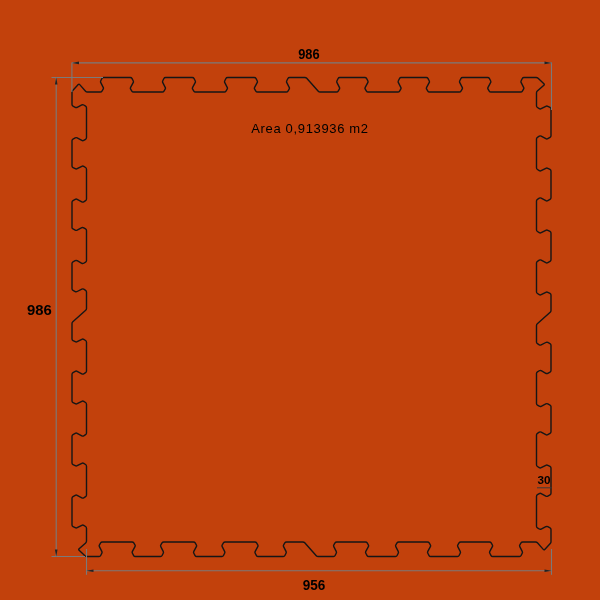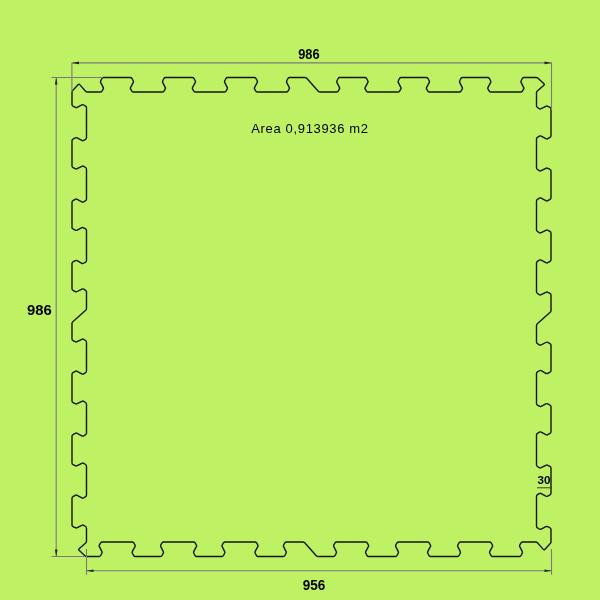--- a/index.html
+++ b/index.html
@@ -1,16 +1,16 @@
 <!DOCTYPE html>
 <html><head>
 <meta charset="utf-8">
 <style>
   html,body { margin:0; padding:0; background:#ffffff; }
-  #page { position:relative; width:600px; height:600px; background:#bef264;
+  #page { position:relative; width:600px; height:600px; background:#c2410c;
           font-family:"Liberation Sans", sans-serif; }
   svg { position:absolute; left:0; top:0; }
   text { fill:#000000; }
 </style>
 </head>
 <body>
 <div id="page">
 <svg width="600" height="600" viewBox="0 0 600 600">
 
   <path d="M 72.00 98.45 L 72.00 92.30 Q 72.00 91.20 72.76 90.40 L 78.24 84.60 Q 79.00 83.80 79.73 84.62 L 85.57 91.18 Q 86.30 92.00 87.40 92.00 L 100.30 92.00 Q 101.40 92.00 101.98 91.07 L 103.12 89.23 Q 103.70 88.30 103.20 87.32 L 100.80 82.68 Q 100.30 81.70 100.79 80.72 L 101.91 78.48 Q 102.40 77.50 103.50 77.50 L 130.30 77.50 Q 131.40 77.50 131.93 78.46 L 133.17 80.74 Q 133.70 81.70 133.17 82.67 L 130.63 87.33 Q 130.10 88.30 130.68 89.23 L 131.82 91.07 Q 132.40 92.00 133.50 92.00 L 162.30 92.00 Q 163.40 92.00 163.98 91.07 L 165.12 89.23 Q 165.70 88.30 165.20 87.32 L 162.80 82.68 Q 162.30 81.70 162.79 80.72 L 163.91 78.48 Q 164.40 77.50 165.50 77.50 L 192.30 77.50 Q 193.40 77.50 193.93 78.46 L 195.17 80.74 Q 195.70 81.70 195.17 82.67 L 192.63 87.33 Q 192.10 88.30 192.68 89.23 L 193.82 91.07 Q 194.40 92.00 195.50 92.00 L 224.30 92.00 Q 225.40 92.00 225.98 91.07 L 227.12 89.23 Q 227.70 88.30 227.20 87.32 L 224.80 82.68 Q 224.30 81.70 224.79 80.72 L 225.91 78.48 Q 226.40 77.50 227.50 77.50 L 254.30 77.50 Q 255.40 77.50 255.93 78.46 L 257.17 80.74 Q 257.70 81.70 257.17 82.67 L 254.63 87.33 Q 254.10 88.30 254.68 89.23 L 255.82 91.07 Q 256.40 92.00 257.50 92.00 L 286.30 92.00 Q 287.40 92.00 287.98 91.07 L 289.12 89.23 Q 289.70 88.30 289.20 87.32 L 286.80 82.68 Q 286.30 81.70 286.79 80.72 L 287.91 78.48 Q 288.40 77.50 289.50 77.50 L 304.90 77.50 Q 306.00 77.50 306.73 78.32 L 318.27 91.18 Q 319.00 92.00 320.10 92.00 L 336.50 92.00 Q 337.60 92.00 338.18 91.07 L 339.32 89.23 Q 339.90 88.30 339.40 87.32 L 337.00 82.68 Q 336.50 81.70 336.99 80.72 L 338.11 78.48 Q 338.60 77.50 339.70 77.50 L 364.90 77.50 Q 366.00 77.50 366.53 78.46 L 367.77 80.74 Q 368.30 81.70 367.77 82.67 L 365.23 87.33 Q 364.70 88.30 365.28 89.23 L 366.42 91.07 Q 367.00 92.00 368.10 92.00 L 397.90 92.00 Q 399.00 92.00 399.58 91.07 L 400.72 89.23 Q 401.30 88.30 400.80 87.32 L 398.40 82.68 Q 397.90 81.70 398.39 80.72 L 399.51 78.48 Q 400.00 77.50 401.10 77.50 L 426.30 77.50 Q 427.40 77.50 427.93 78.46 L 429.17 80.74 Q 429.70 81.70 429.17 82.67 L 426.63 87.33 Q 426.10 88.30 426.68 89.23 L 427.82 91.07 Q 428.40 92.00 429.50 92.00 L 459.30 92.00 Q 460.40 92.00 460.98 91.07 L 462.12 89.23 Q 462.70 88.30 462.20 87.32 L 459.80 82.68 Q 459.30 81.70 459.79 80.72 L 460.91 78.48 Q 461.40 77.50 462.50 77.50 L 487.70 77.50 Q 488.80 77.50 489.33 78.46 L 490.57 80.74 Q 491.10 81.70 490.57 82.67 L 488.03 87.33 Q 487.50 88.30 488.08 89.23 L 489.22 91.07 Q 489.80 92.00 490.90 92.00 L 520.70 92.00 Q 521.80 92.00 522.38 91.07 L 523.52 89.23 Q 524.10 88.30 523.60 87.32 L 521.20 82.68 Q 520.70 81.70 521.19 80.72 L 522.31 78.48 Q 522.80 77.50 523.90 77.50 L 536.20 77.50 Q 537.30 77.50 538.10 78.26 L 543.90 83.74 Q 544.70 84.50 543.88 85.23 L 537.32 91.07 Q 536.50 91.80 536.50 92.90 L 536.50 105.80 Q 536.50 106.90 537.43 107.48 L 539.27 108.62 Q 540.20 109.20 541.18 108.70 L 545.82 106.30 Q 546.80 105.80 547.78 106.29 L 550.02 107.41 Q 551.00 107.90 551.00 109.00 L 551.00 135.80 Q 551.00 136.90 550.04 137.43 L 547.76 138.67 Q 546.80 139.20 545.83 138.67 L 541.17 136.13 Q 540.20 135.60 539.27 136.18 L 537.43 137.32 Q 536.50 137.90 536.50 139.00 L 536.50 167.80 Q 536.50 168.90 537.43 169.48 L 539.27 170.62 Q 540.20 171.20 541.18 170.70 L 545.82 168.30 Q 546.80 167.80 547.78 168.29 L 550.02 169.41 Q 551.00 169.90 551.00 171.00 L 551.00 197.80 Q 551.00 198.90 550.04 199.43 L 547.76 200.67 Q 546.80 201.20 545.83 200.67 L 541.17 198.13 Q 540.20 197.60 539.27 198.18 L 537.43 199.32 Q 536.50 199.90 536.50 201.00 L 536.50 229.80 Q 536.50 230.90 537.43 231.48 L 539.27 232.62 Q 540.20 233.20 541.18 232.70 L 545.82 230.30 Q 546.80 229.80 547.78 230.29 L 550.02 231.41 Q 551.00 231.90 551.00 233.00 L 551.00 259.80 Q 551.00 260.90 550.04 261.43 L 547.76 262.67 Q 546.80 263.20 545.83 262.67 L 541.17 260.13 Q 540.20 259.60 539.27 260.18 L 537.43 261.32 Q 536.50 261.90 536.50 263.00 L 536.50 291.80 Q 536.50 292.90 537.43 293.48 L 539.27 294.62 Q 540.20 295.20 541.18 294.70 L 545.82 292.30 Q 546.80 291.80 547.78 292.29 L 550.02 293.41 Q 551.00 293.90 551.00 295.00 L 551.00 310.40 Q 551.00 311.50 550.18 312.23 L 537.32 323.77 Q 536.50 324.50 536.50 325.60 L 536.50 342.00 Q 536.50 343.10 537.43 343.68 L 539.27 344.82 Q 540.20 345.40 541.18 344.90 L 545.82 342.50 Q 546.80 342.00 547.78 342.49 L 550.02 343.61 Q 551.00 344.10 551.00 345.20 L 551.00 370.40 Q 551.00 371.50 550.04 372.03 L 547.76 373.27 Q 546.80 373.80 545.83 373.27 L 541.17 370.73 Q 540.20 370.20 539.27 370.78 L 537.43 371.92 Q 536.50 372.50 536.50 373.60 L 536.50 403.40 Q 536.50 404.50 537.43 405.08 L 539.27 406.22 Q 540.20 406.80 541.18 406.30 L 545.82 403.90 Q 546.80 403.40 547.78 403.89 L 550.02 405.01 Q 551.00 405.50 551.00 406.60 L 551.00 431.80 Q 551.00 432.90 550.04 433.43 L 547.76 434.67 Q 546.80 435.20 545.83 434.67 L 541.17 432.13 Q 540.20 431.60 539.27 432.18 L 537.43 433.32 Q 536.50 433.90 536.50 435.00 L 536.50 464.80 Q 536.50 465.90 537.43 466.48 L 539.27 467.62 Q 540.20 468.20 541.18 467.70 L 545.82 465.30 Q 546.80 464.80 547.78 465.29 L 550.02 466.41 Q 551.00 466.90 551.00 468.00 L 551.00 493.20 Q 551.00 494.30 550.04 494.83 L 547.76 496.07 Q 546.80 496.60 545.83 496.07 L 541.17 493.53 Q 540.20 493.00 539.27 493.58 L 537.43 494.72 Q 536.50 495.30 536.50 496.40 L 536.50 526.20 Q 536.50 527.30 537.43 527.88 L 539.27 529.02 Q 540.20 529.60 541.18 529.10 L 545.82 526.70 Q 546.80 526.20 547.78 526.69 L 550.02 527.81 Q 551.00 528.30 551.00 529.40 L 551.00 541.70 Q 551.00 542.80 550.24 543.60 L 544.76 549.40 Q 544.00 550.20 543.27 549.38 L 537.43 542.82 Q 536.70 542.00 535.60 542.00 L 522.70 542.00 Q 521.60 542.00 521.02 542.93 L 519.88 544.77 Q 519.30 545.70 519.80 546.68 L 522.20 551.32 Q 522.70 552.30 522.21 553.28 L 521.09 555.52 Q 520.60 556.50 519.50 556.50 L 492.70 556.50 Q 491.60 556.50 491.07 555.54 L 489.83 553.26 Q 489.30 552.30 489.83 551.33 L 492.37 546.67 Q 492.90 545.70 492.32 544.77 L 491.18 542.93 Q 490.60 542.00 489.50 542.00 L 460.70 542.00 Q 459.60 542.00 459.02 542.93 L 457.88 544.77 Q 457.30 545.70 457.80 546.68 L 460.20 551.32 Q 460.70 552.30 460.21 553.28 L 459.09 555.52 Q 458.60 556.50 457.50 556.50 L 430.70 556.50 Q 429.60 556.50 429.07 555.54 L 427.83 553.26 Q 427.30 552.30 427.83 551.33 L 430.37 546.67 Q 430.90 545.70 430.32 544.77 L 429.18 542.93 Q 428.60 542.00 427.50 542.00 L 398.70 542.00 Q 397.60 542.00 397.02 542.93 L 395.88 544.77 Q 395.30 545.70 395.80 546.68 L 398.20 551.32 Q 398.70 552.30 398.21 553.28 L 397.09 555.52 Q 396.60 556.50 395.50 556.50 L 368.70 556.50 Q 367.60 556.50 367.07 555.54 L 365.83 553.26 Q 365.30 552.30 365.83 551.33 L 368.37 546.67 Q 368.90 545.70 368.32 544.77 L 367.18 542.93 Q 366.60 542.00 365.50 542.00 L 336.70 542.00 Q 335.60 542.00 335.02 542.93 L 333.88 544.77 Q 333.30 545.70 333.80 546.68 L 336.20 551.32 Q 336.70 552.30 336.21 553.28 L 335.09 555.52 Q 334.60 556.50 333.50 556.50 L 318.10 556.50 Q 317.00 556.50 316.27 555.68 L 304.73 542.82 Q 304.00 542.00 302.90 542.00 L 286.50 542.00 Q 285.40 542.00 284.82 542.93 L 283.68 544.77 Q 283.10 545.70 283.60 546.68 L 286.00 551.32 Q 286.50 552.30 286.01 553.28 L 284.89 555.52 Q 284.40 556.50 283.30 556.50 L 258.10 556.50 Q 257.00 556.50 256.47 555.54 L 255.23 553.26 Q 254.70 552.30 255.23 551.33 L 257.77 546.67 Q 258.30 545.70 257.72 544.77 L 256.58 542.93 Q 256.00 542.00 254.90 542.00 L 225.10 542.00 Q 224.00 542.00 223.42 542.93 L 222.28 544.77 Q 221.70 545.70 222.20 546.68 L 224.60 551.32 Q 225.10 552.30 224.61 553.28 L 223.49 555.52 Q 223.00 556.50 221.90 556.50 L 196.70 556.50 Q 195.60 556.50 195.07 555.54 L 193.83 553.26 Q 193.30 552.30 193.83 551.33 L 196.37 546.67 Q 196.90 545.70 196.32 544.77 L 195.18 542.93 Q 194.60 542.00 193.50 542.00 L 163.70 542.00 Q 162.60 542.00 162.02 542.93 L 160.88 544.77 Q 160.30 545.70 160.80 546.68 L 163.20 551.32 Q 163.70 552.30 163.21 553.28 L 162.09 555.52 Q 161.60 556.50 160.50 556.50 L 135.30 556.50 Q 134.20 556.50 133.67 555.54 L 132.43 553.26 Q 131.90 552.30 132.43 551.33 L 134.97 546.67 Q 135.50 545.70 134.92 544.77 L 133.78 542.93 Q 133.20 542.00 132.10 542.00 L 102.30 542.00 Q 101.20 542.00 100.62 542.93 L 99.48 544.77 Q 98.90 545.70 99.40 546.68 L 101.80 551.32 Q 102.30 552.30 101.81 553.28 L 100.69 555.52 Q 100.20 556.50 99.10 556.50 L 86.80 556.50 Q 85.70 556.50 84.90 555.74 L 79.10 550.26 Q 78.30 549.50 79.12 548.77 L 85.68 542.93 Q 86.50 542.20 86.50 541.10 L 86.50 528.20 Q 86.50 527.10 85.57 526.52 L 83.73 525.38 Q 82.80 524.80 81.82 525.30 L 77.18 527.70 Q 76.20 528.20 75.22 527.71 L 72.98 526.59 Q 72.00 526.10 72.00 525.00 L 72.00 498.20 Q 72.00 497.10 72.96 496.57 L 75.24 495.33 Q 76.20 494.80 77.17 495.33 L 81.83 497.87 Q 82.80 498.40 83.73 497.82 L 85.57 496.68 Q 86.50 496.10 86.50 495.00 L 86.50 466.20 Q 86.50 465.10 85.57 464.52 L 83.73 463.38 Q 82.80 462.80 81.82 463.30 L 77.18 465.70 Q 76.20 466.20 75.22 465.71 L 72.98 464.59 Q 72.00 464.10 72.00 463.00 L 72.00 436.20 Q 72.00 435.10 72.96 434.57 L 75.24 433.33 Q 76.20 432.80 77.17 433.33 L 81.83 435.87 Q 82.80 436.40 83.73 435.82 L 85.57 434.68 Q 86.50 434.10 86.50 433.00 L 86.50 404.20 Q 86.50 403.10 85.57 402.52 L 83.73 401.38 Q 82.80 400.80 81.82 401.30 L 77.18 403.70 Q 76.20 404.20 75.22 403.71 L 72.98 402.59 Q 72.00 402.10 72.00 401.00 L 72.00 374.20 Q 72.00 373.10 72.96 372.57 L 75.24 371.33 Q 76.20 370.80 77.17 371.33 L 81.83 373.87 Q 82.80 374.40 83.73 373.82 L 85.57 372.68 Q 86.50 372.10 86.50 371.00 L 86.50 342.20 Q 86.50 341.10 85.57 340.52 L 83.73 339.38 Q 82.80 338.80 81.82 339.30 L 77.18 341.70 Q 76.20 342.20 75.22 341.71 L 72.98 340.59 Q 72.00 340.10 72.00 339.00 L 72.00 323.60 Q 72.00 322.50 72.82 321.77 L 85.68 310.23 Q 86.50 309.50 86.50 308.40 L 86.50 292.00 Q 86.50 290.90 85.57 290.32 L 83.73 289.18 Q 82.80 288.60 81.82 289.10 L 77.18 291.50 Q 76.20 292.00 75.22 291.51 L 72.98 290.39 Q 72.00 289.90 72.00 288.80 L 72.00 263.60 Q 72.00 262.50 72.96 261.97 L 75.24 260.73 Q 76.20 260.20 77.17 260.73 L 81.83 263.27 Q 82.80 263.80 83.73 263.22 L 85.57 262.08 Q 86.50 261.50 86.50 260.40 L 86.50 230.60 Q 86.50 229.50 85.57 228.92 L 83.73 227.78 Q 82.80 227.20 81.82 227.70 L 77.18 230.10 Q 76.20 230.60 75.22 230.11 L 72.98 228.99 Q 72.00 228.50 72.00 227.40 L 72.00 202.20 Q 72.00 201.10 72.96 200.57 L 75.24 199.33 Q 76.20 198.80 77.17 199.33 L 81.83 201.87 Q 82.80 202.40 83.73 201.82 L 85.57 200.68 Q 86.50 200.10 86.50 199.00 L 86.50 169.20 Q 86.50 168.10 85.57 167.52 L 83.73 166.38 Q 82.80 165.80 81.82 166.30 L 77.18 168.70 Q 76.20 169.20 75.22 168.71 L 72.98 167.59 Q 72.00 167.10 72.00 166.00 L 72.00 140.80 Q 72.00 139.70 72.96 139.17 L 75.24 137.93 Q 76.20 137.40 77.17 137.93 L 81.83 140.47 Q 82.80 141.00 83.73 140.42 L 85.57 139.28 Q 86.50 138.70 86.50 137.60 L 86.50 107.80 Q 86.50 106.70 85.57 106.12 L 83.73 104.98 Q 82.80 104.40 81.82 104.90 L 77.18 107.30 Q 76.20 107.80 75.22 107.31 L 72.98 106.19 Q 72.00 105.70 72.00 104.60 Z" fill="none" stroke="#161616" stroke-width="1.4" stroke-linejoin="round" stroke-linecap="round"></path>

